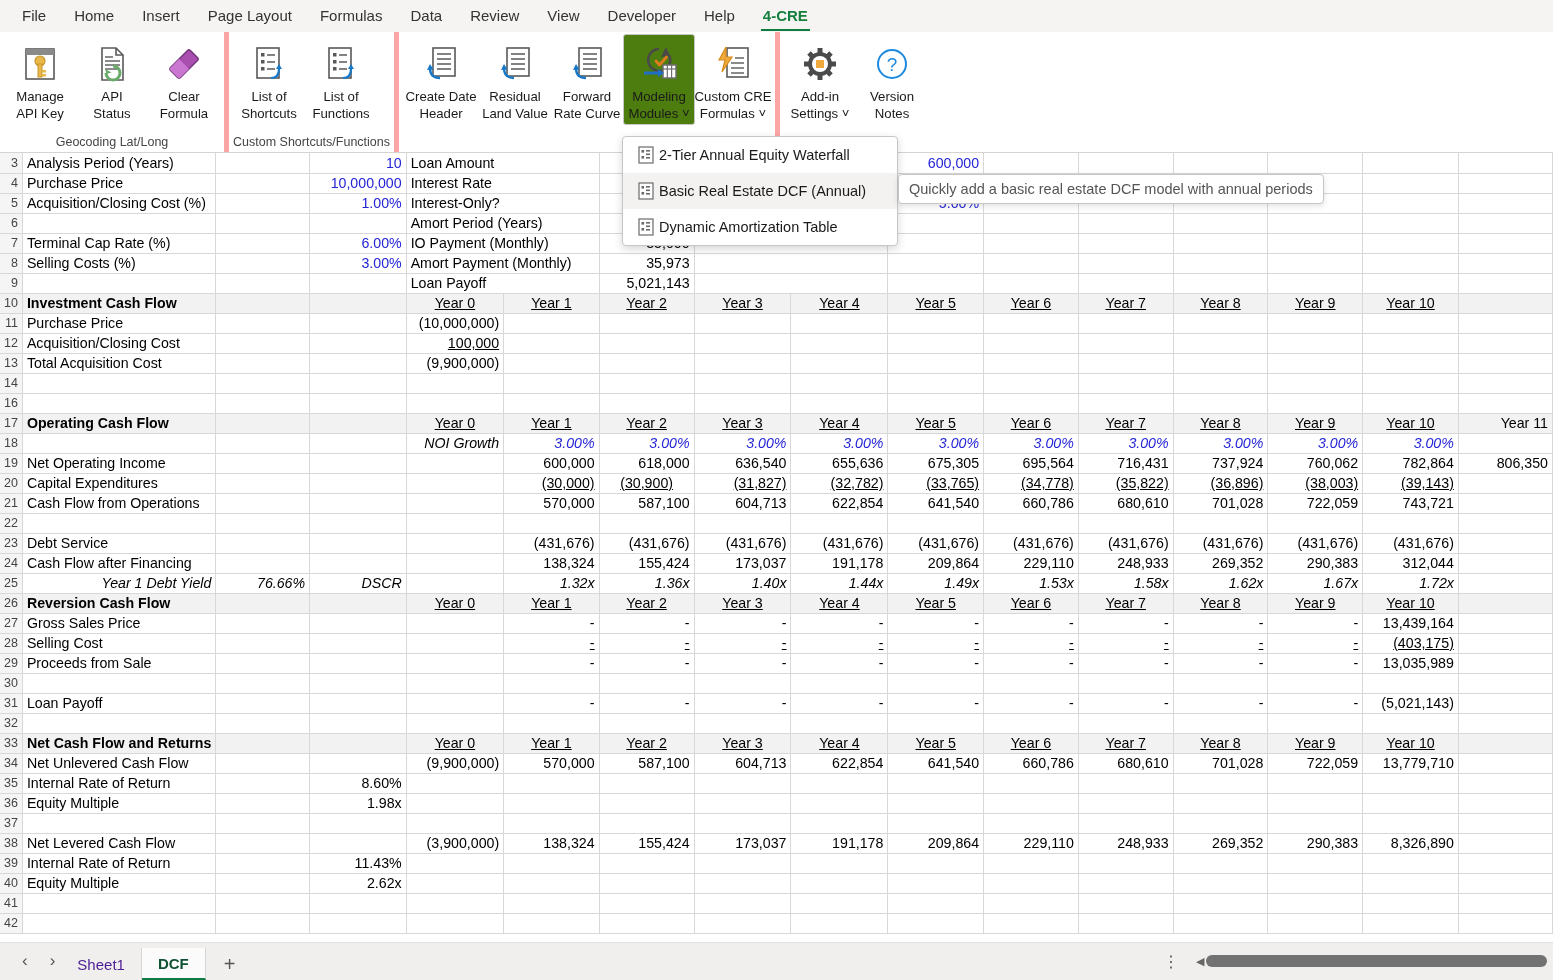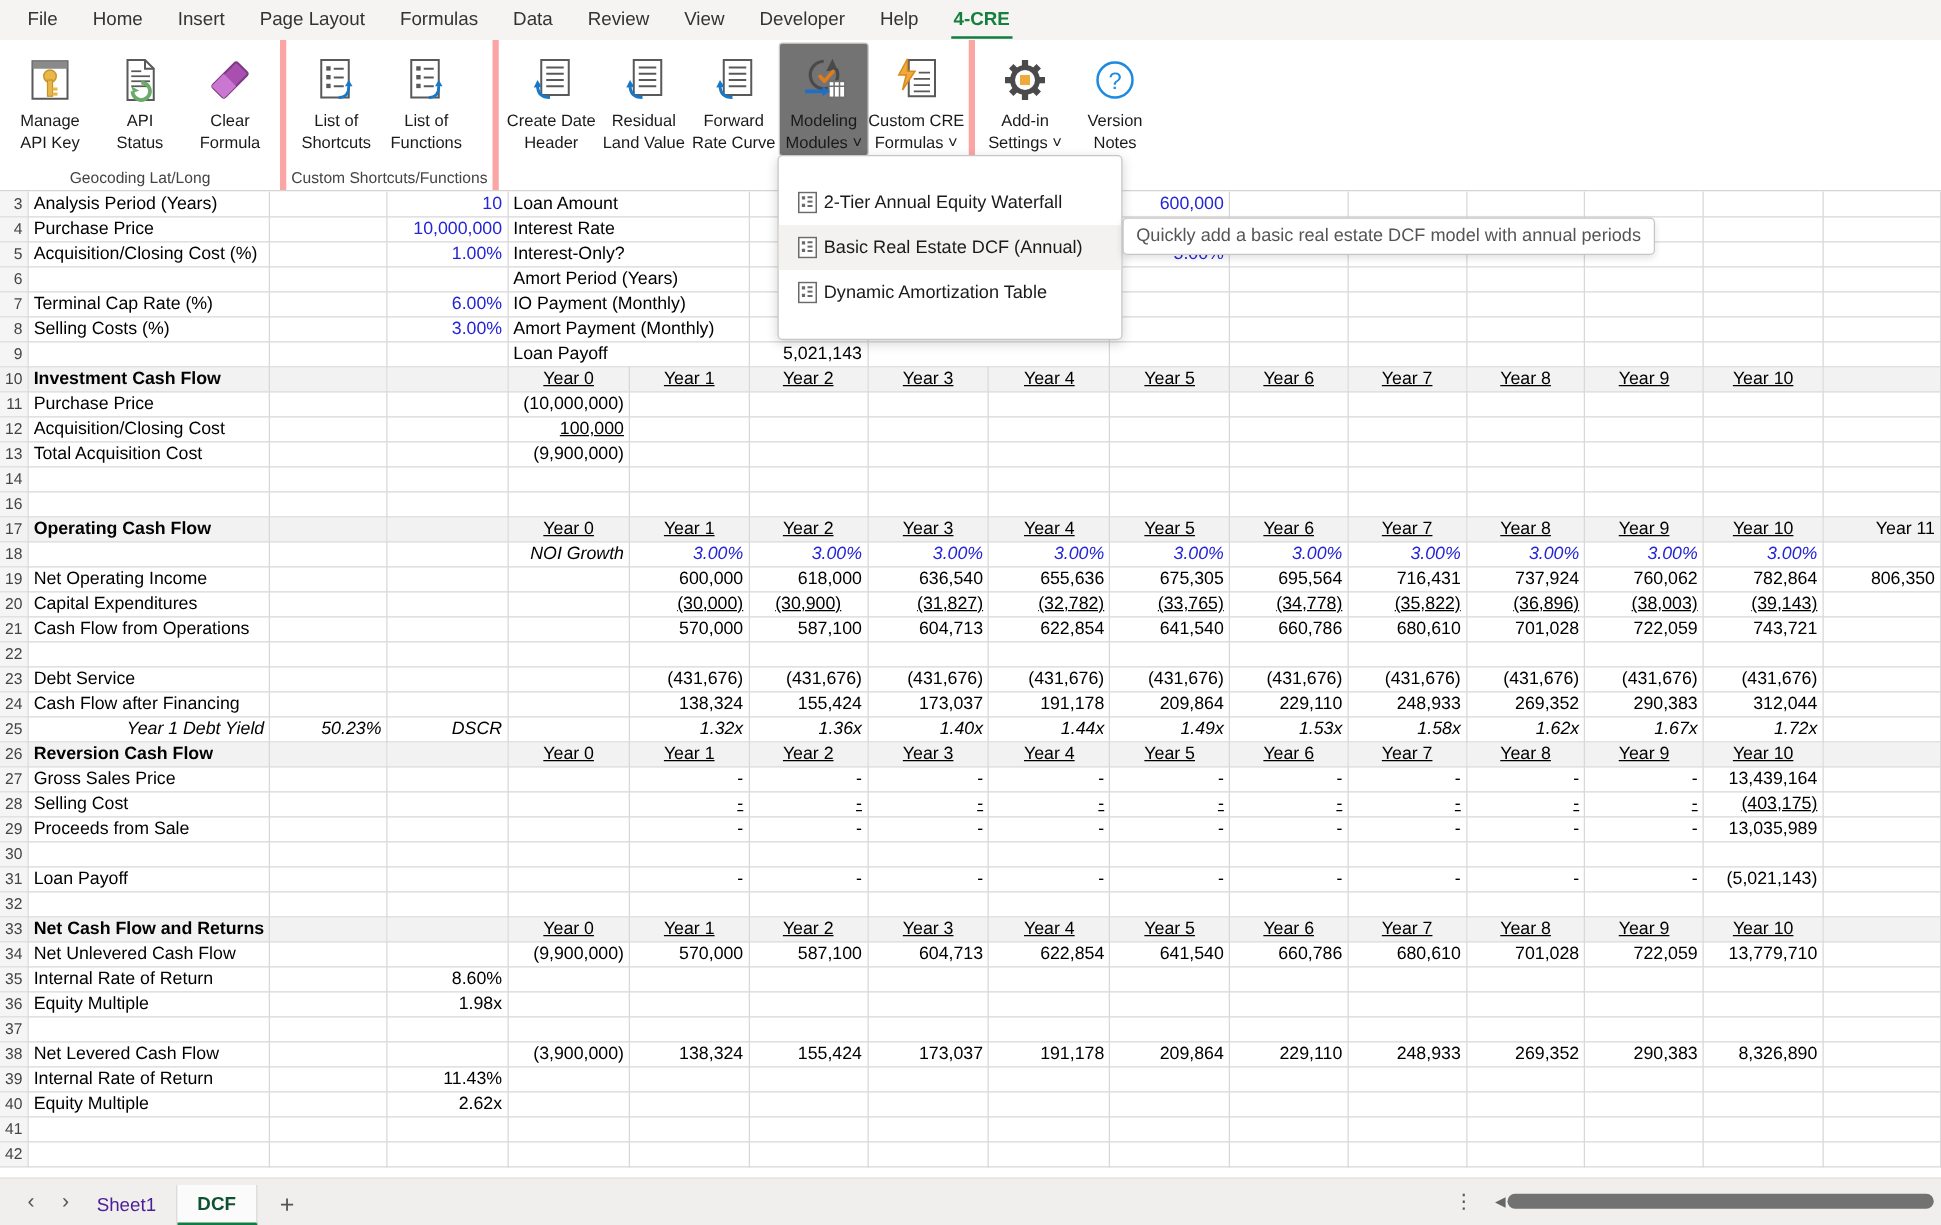--- a/index.html
+++ b/index.html
@@ -73,34 +73,34 @@
     padding: 5px 2px 2px 2px;
     font-size: 13.2px;
     color: #1a1a1a;
     text-align: center;
     line-height: 17px;
     cursor: default;
     border: 1px solid transparent;
     border-radius: 3px;
   }
   .rbtn.wide { width: 76px; }
-  .rbtn.sel { background: #737373; border: 1px solid #c9c7c5; }
+  .rbtn.sel { background: #4d7c0f; border: 1px solid #c9c7c5; }
   .rbtn .ico { height: 48px; display: flex; align-items: center; justify-content: center; }
   .rbtn .lbl { white-space: nowrap; }
 
   
   #module-menu {
     position: absolute;
-    left: 622px; top: 124px;
+    left: 622px; top: 136px;
     width: 276px;
     background: #ffffff;
     border: 1px solid #c8c6c4;
     border-radius: 4px;
     box-shadow: 0 3px 9px rgba(0,0,0,0.16);
-    padding: 19px 0;
+    padding: 0 0;
     z-index: 60;
   }
   .mitem {
     display: flex; align-items: center;
     height: 36px;
     padding: 0 10px;
     font-size: 14.5px;
     color: #1a1a1a;
     cursor: default;
     white-space: nowrap;
@@ -870,21 +870,21 @@
           <td class="r">229,110</td>
           <td class="r">248,933</td>
           <td class="r">269,352</td>
           <td class="r">290,383</td>
           <td class="r">312,044</td>
           <td></td>
         </tr>
         <tr>
           <td class="rh">25</td>
           <td class="r i">Year 1 Debt Yield</td>
-          <td class="r i">50.23%</td>
+          <td class="r i">76.66%</td>
           <td class="r i">DSCR</td>
           <td class="r"></td>
           <td class="r i">1.32x</td>
           <td class="r i">1.36x</td>
           <td class="r i">1.40x</td>
           <td class="r i">1.44x</td>
           <td class="r i">1.49x</td>
           <td class="r i">1.53x</td>
           <td class="r i">1.58x</td>
           <td class="r i">1.62x</td>

